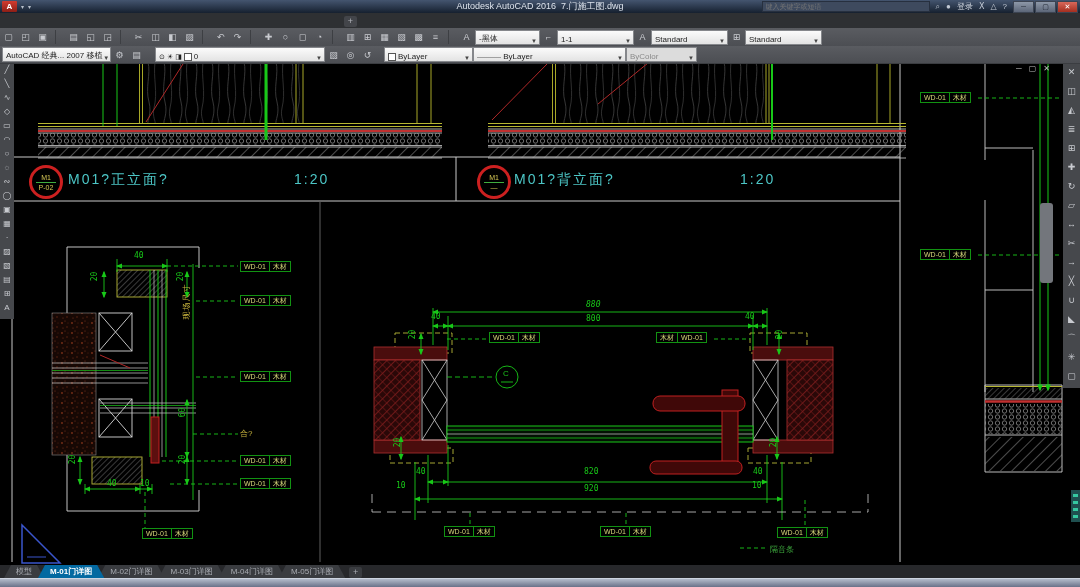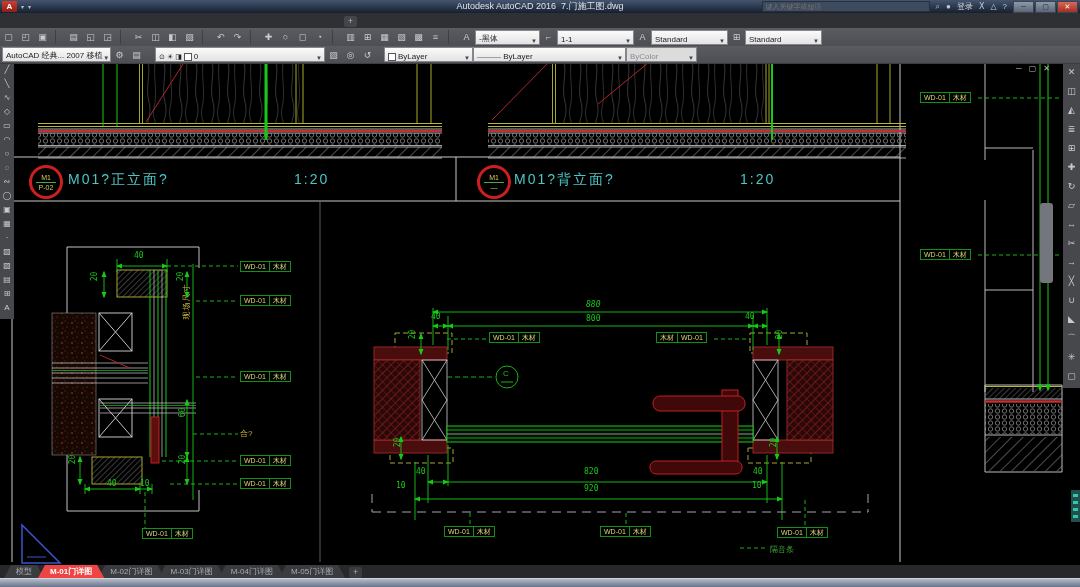--- a/index.html
+++ b/index.html
@@ -63,21 +63,21 @@
   .mlabel.swap span+span{margin-left:0;margin-right:-1px;}
   .dim{position:absolute;color:#18c818;font-size:8px;font-family:"DejaVu Sans Mono",monospace;white-space:nowrap;text-align:center;}
   .dim.rot{transform:rotate(-90deg);transform-origin:center;}
   .ann{position:absolute;font-size:8px;white-space:nowrap;}
   .ann.rot{transform:rotate(-90deg);transform-origin:center;letter-spacing:1px;}
   
   #layouttabs{position:absolute;top:565px;left:0;width:1080px;height:13px;background:#27282b;z-index:6;
     display:flex;align-items:flex-end;padding-left:4px;}
   .ltab{height:13px;line-height:13px;padding:0 12px;font-size:8px;color:#a9acb2;background:#3a3c40;
     clip-path:polygon(7px 0,calc(100% - 7px) 0,100% 100%,0 100%);margin-right:-6px;white-space:nowrap;}
-  .ltab.active{background:#ef4444;color:#ffffff;font-weight:bold;z-index:1;}
+  .ltab.active{background:#0369a1;color:#ffffff;font-weight:bold;z-index:1;}
   #ltab-new{height:11px;width:13px;line-height:11px;text-align:center;color:#a9acb2;font-size:9px;
     background:#3a3c40;margin-left:10px;border-radius:2px;}
   #bottomstrip{position:absolute;top:578px;left:0;width:1080px;height:9px;z-index:6;
     background:linear-gradient(#b4bccb,#5f6880);border-top:1px solid #cdd4e0;}
   svg{position:absolute;inset:0;z-index:2;}
 </style>
 </head>
 <body>
 
 <svg width="1080" height="587" viewBox="0 0 1080 587">

